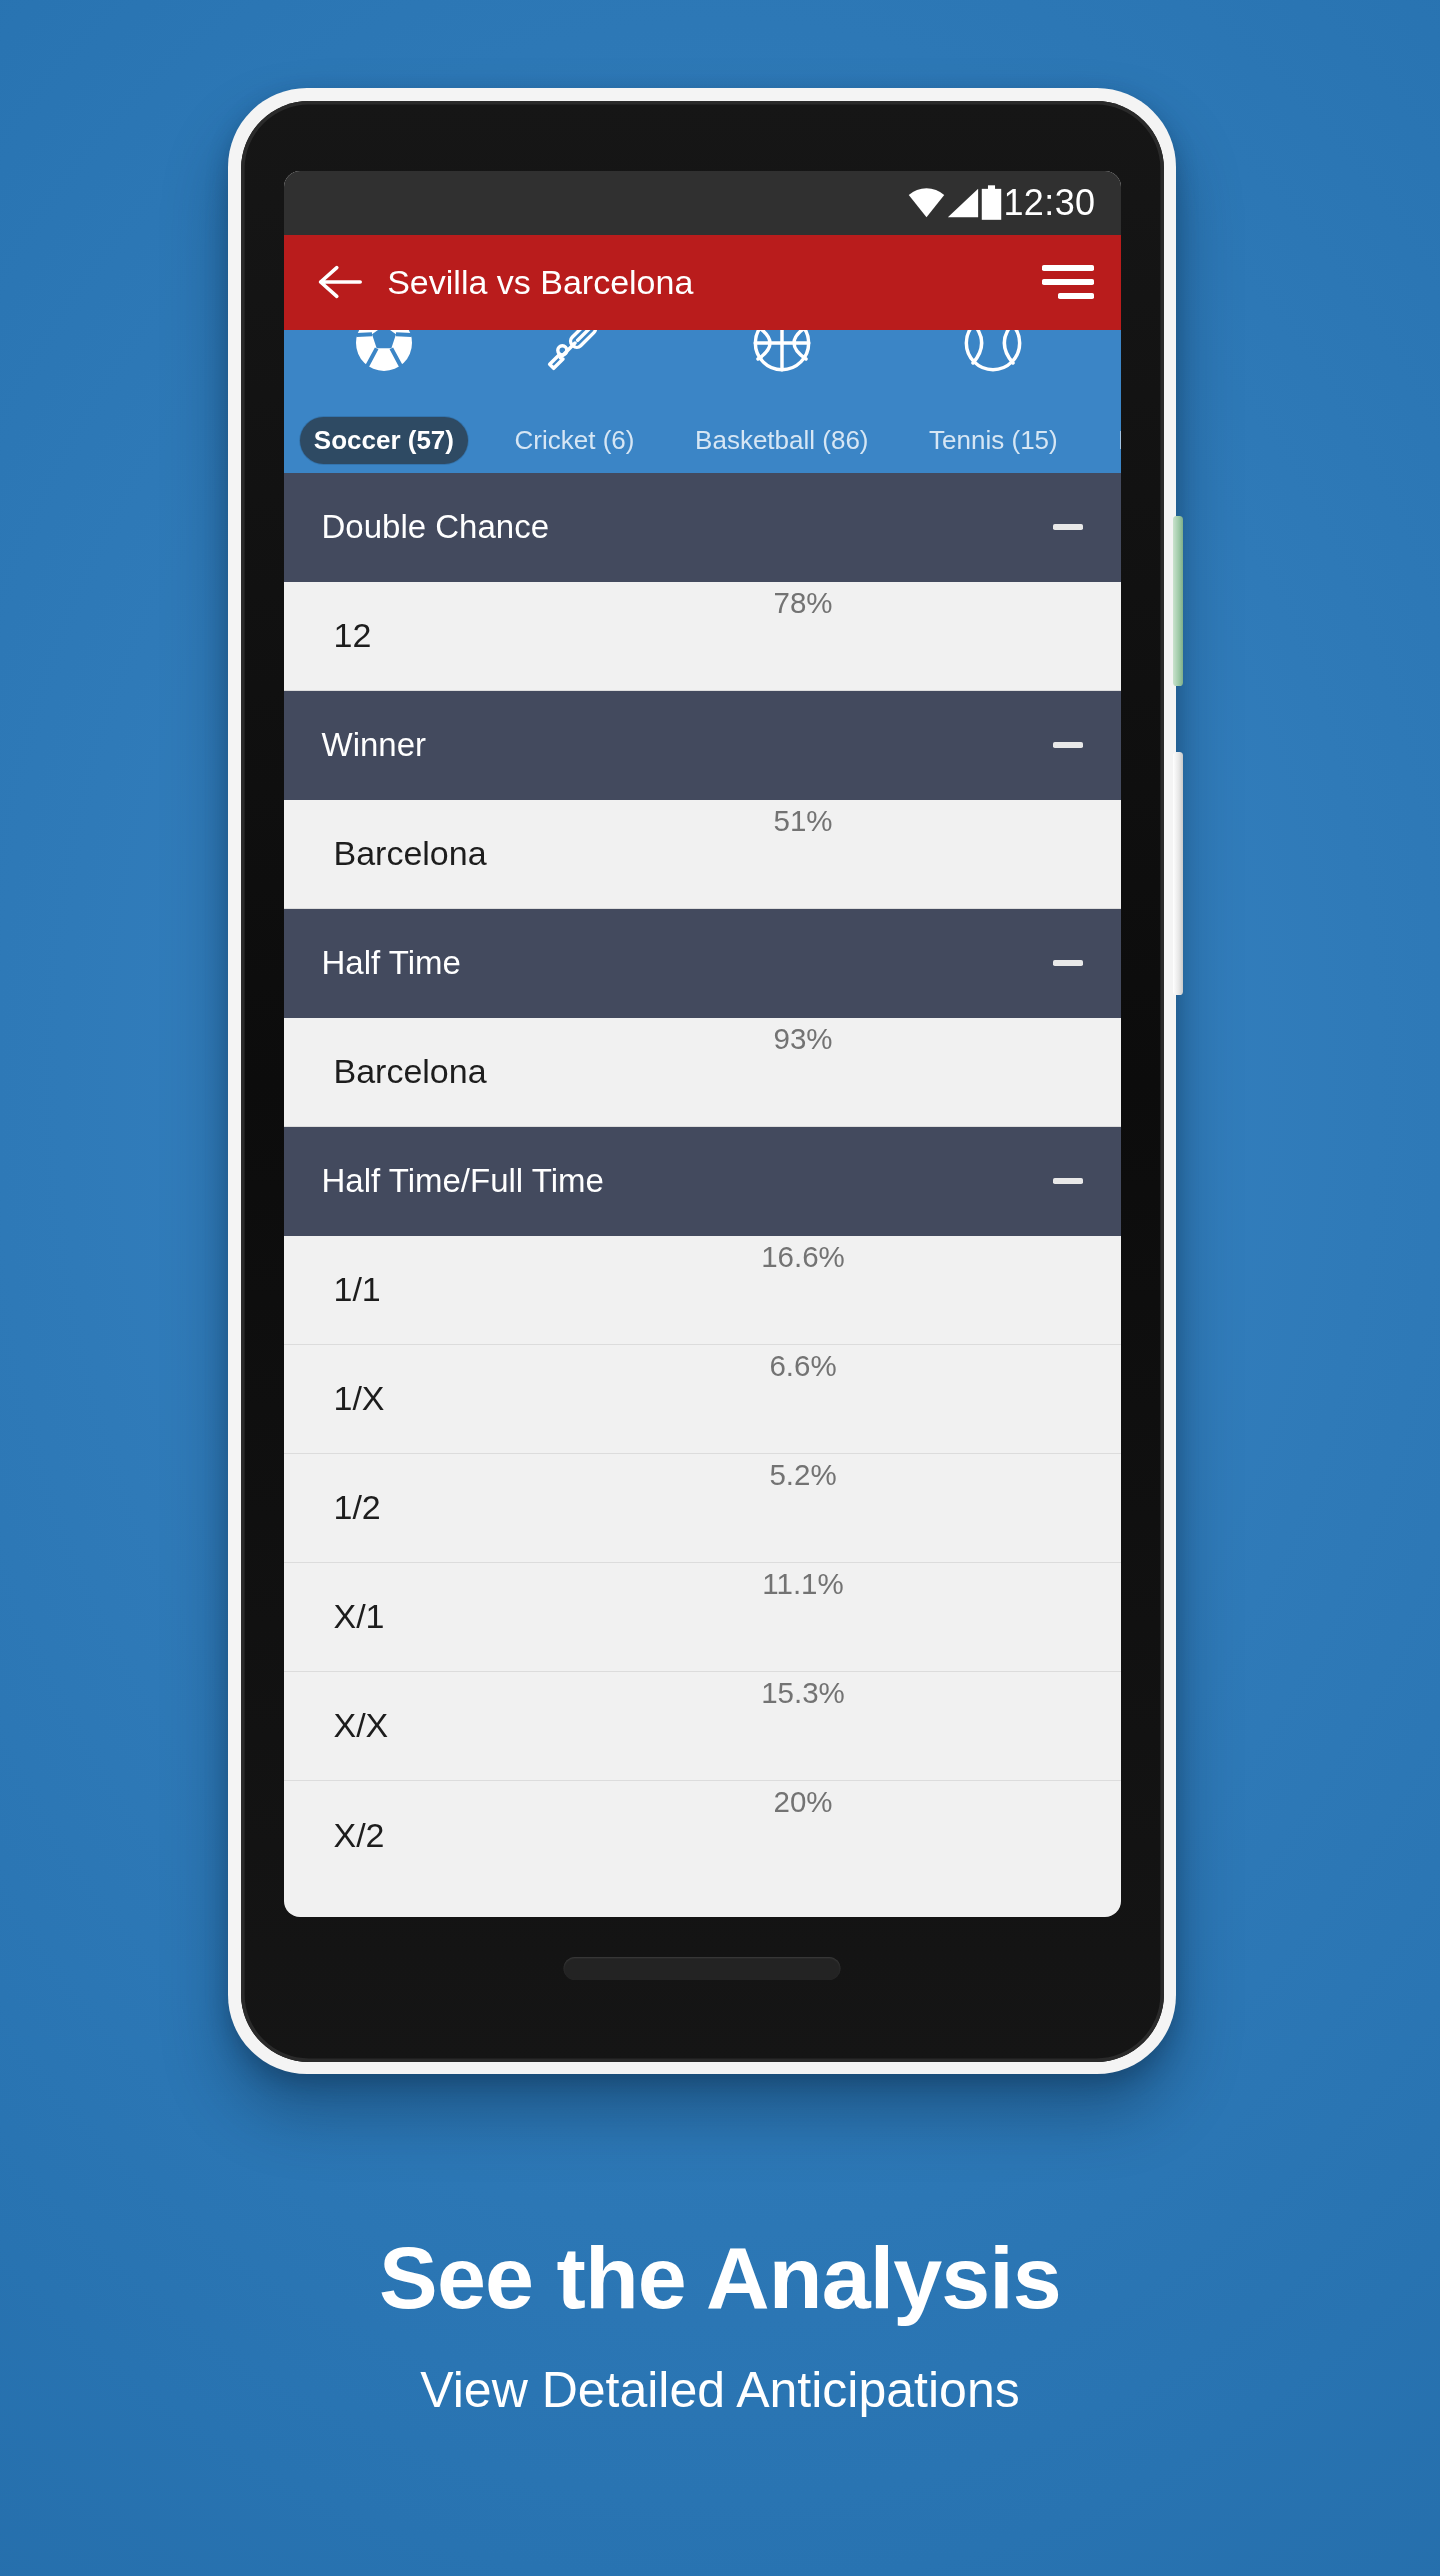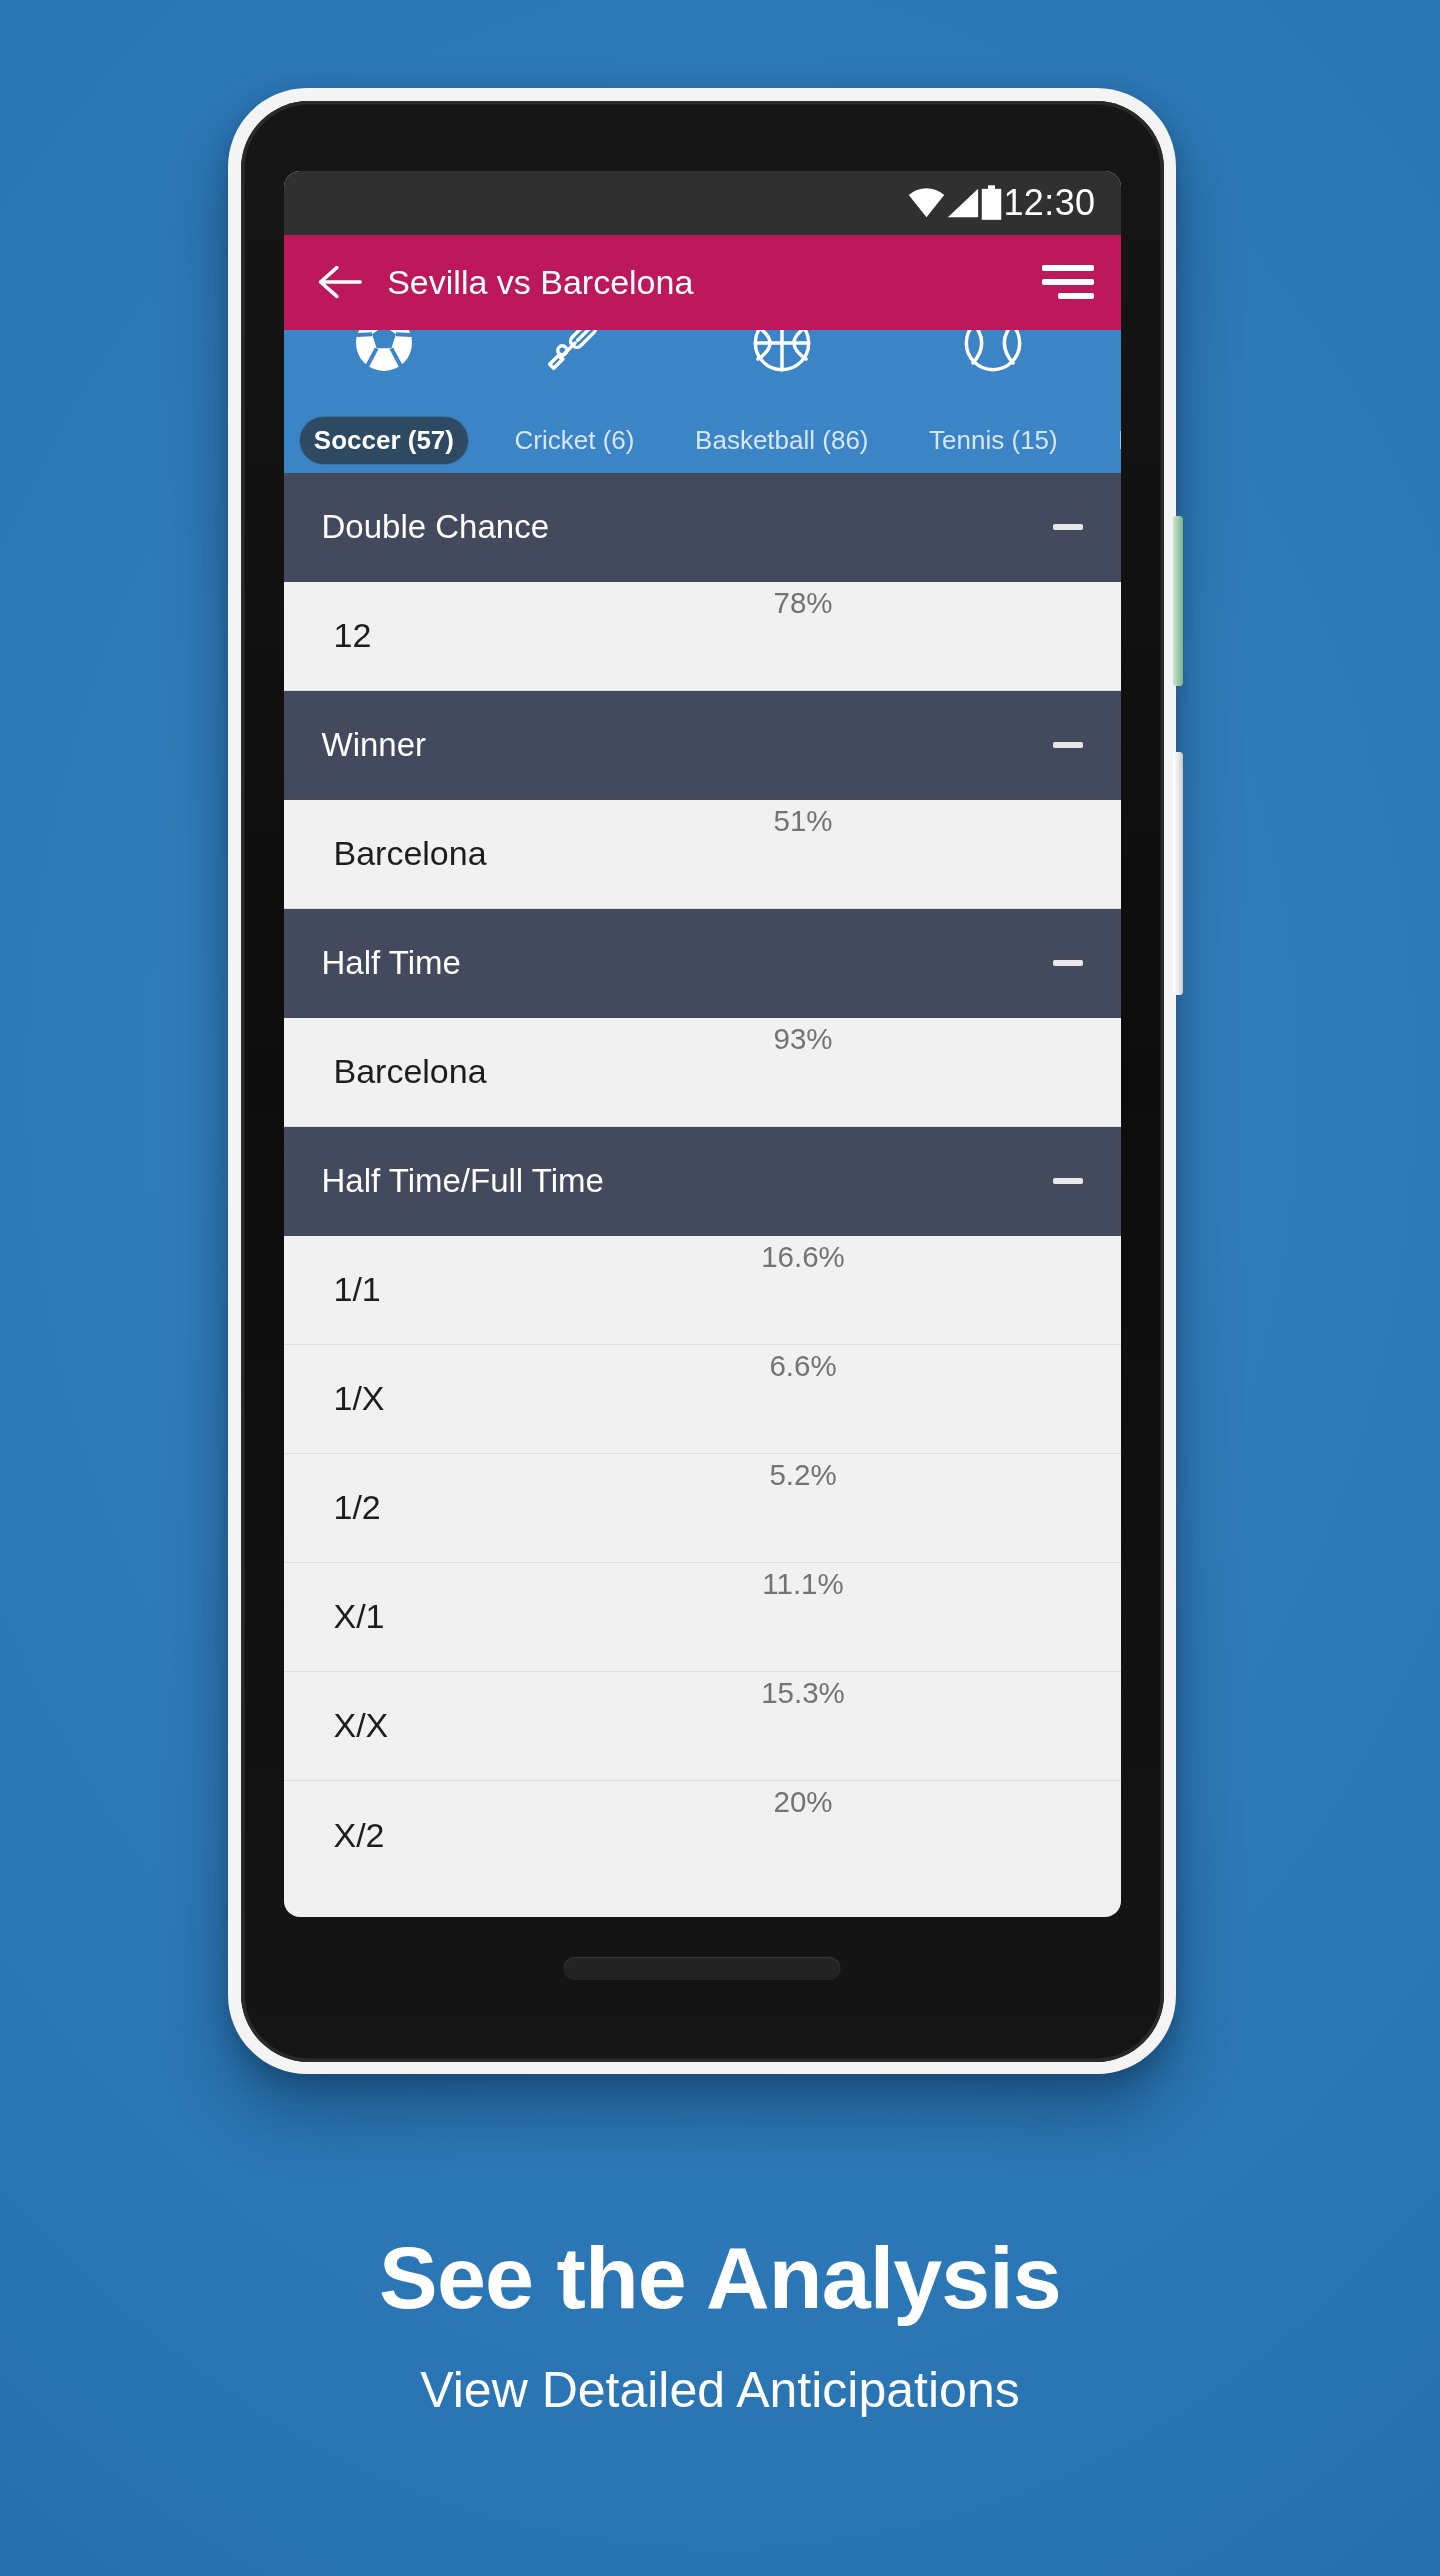--- a/index.html
+++ b/index.html
@@ -46,21 +46,21 @@
   
   #status-bar{
     height:64px; background:#303030; display:flex; align-items:center;
     justify-content:flex-end; padding:0 25px; 
   }
   #status-bar svg{ display:block; }
   #status-clock{ color:#fff; font-size:36px; letter-spacing:0.4px; }
 
   
   #app-bar{
-    height:95px; background:#be185d; display:flex; align-items:center; padding:0 27px;
+    height:95px; background:#b91c1c; display:flex; align-items:center; padding:0 27px;
   }
   #back-button{ width:57px; height:57px; display:flex; align-items:center; justify-content:center; }
   #app-title{ color:#fff; font-size:34px; margin-left:19.7px; flex:1; }
   #menu-button{ width:57px; height:57px; display:flex; flex-direction:column; justify-content:center; align-items:flex-end; gap:8px; }
   #menu-button i{ display:block; height:6.3px; background:#fff; border-radius:1.8px; }
   #menu-button i:nth-child(1){ width:52px; }
   #menu-button i:nth-child(2){ width:52px; }
   #menu-button i:nth-child(3){ width:36px; }
 
   

